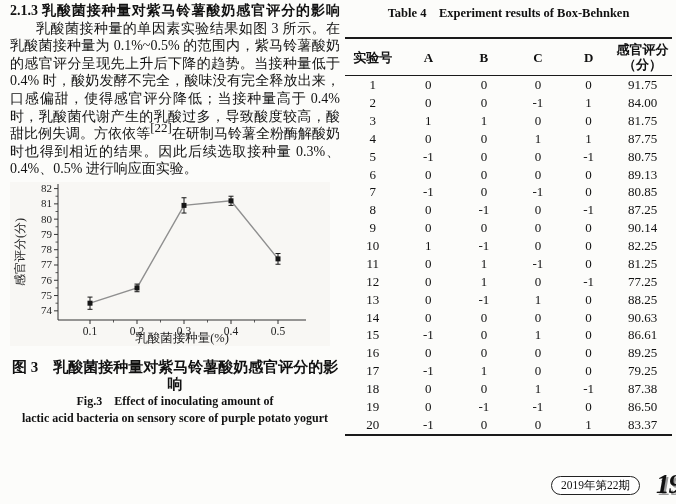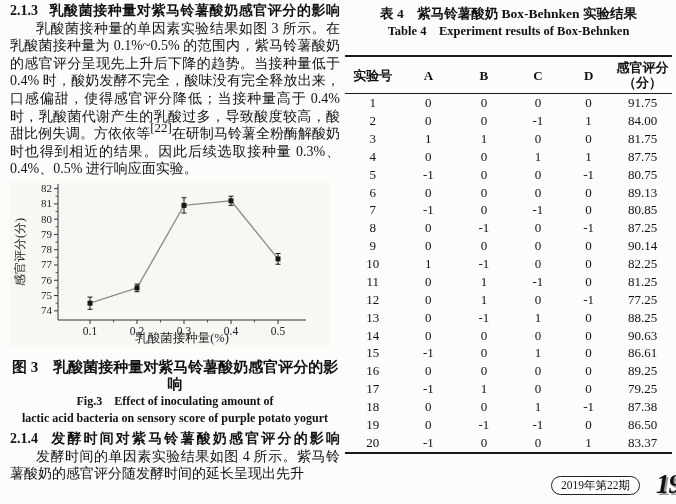--- a/index.html
+++ b/index.html
@@ -5,21 +5,21 @@
   html,body{margin:0;padding:0;}
   body{
     width:676px;height:504px;position:relative;overflow:hidden;
     background:#fcfcfa;color:#111;
     font-family:"Liberation Serif","DejaVu Serif",serif;
   }
   .left-col{position:absolute;left:10px;top:2px;width:330px;}
   .right-col{position:absolute;left:345px;top:5px;width:327px;}
 
   .para{font-size:14px;line-height:17.6px;text-align:justify;margin:0;color:#121212;}
-  .sec-num{font-weight:bold;margin-right:11px;}
+  .sec-num{font-weight:bold;margin-right:3px;}
   .sec-head{font-weight:bold;margin-top:28px;}
   .sec-body{margin-left:26px;}
   .cite{font-size:13px;vertical-align:super;line-height:0;}
 
   figure{margin:4px 0 0 0;padding:0;}
   svg.chart{display:block;background:#f8f7f4;}
   svg.chart text{font-family:"Liberation Serif","DejaVu Serif",serif;fill:#222;}
 
   .fig-cap-cn{text-align:center;font-weight:bold;font-size:15px;margin-top:13px;line-height:17px;}
   .fig-cap-en{text-align:center;font-weight:bold;font-size:12px;line-height:17px;}
@@ -116,26 +116,24 @@
         <text x="172" y="160" text-anchor="middle" font-size="12.5">乳酸菌接种量(%)</text>
         <text transform="translate(14,70) rotate(-90)" text-anchor="middle" font-size="12">感官评分(分)</text>
       </svg>
     <figcaption>
       <div class="fig-cap-cn">图 3　乳酸菌接种量对紫马铃薯酸奶感官评分的影响</div>
       <div class="fig-cap-en">Fig.3　Effect of inoculating amount of</div>
       <div class="fig-cap-en">lactic acid bacteria on sensory score of purple potato yogurt</div>
     </figcaption>
   </figure>
 
-  <p class="para para-2"><span class="sec-num">2.1.4</span><span class="sec-head">发酵时间对紫马铃薯酸奶感官评分的影响</span><span class="sec-body">发酵时间的单因素实验结果如图 4 所示。紫马铃薯酸奶的感官评分随发酵时间的延长呈现出先升</span></p>
 
 </div>
 
 <div class="right-col">
-  <div class="tbl-title-cn">表 4　紫马铃薯酸奶 Box-Behnken 实验结果</div>
   <div class="tbl-title-en">Table 4　Experiment results of Box-Behnken</div>
 
   <table class="bbd">
     <colgroup>
       <col style="width:17%">
         <col style="width:17%">
         <col style="width:17%">
       <col style="width:16%">
         <col style="width:15%">
         <col style="width:18%">

